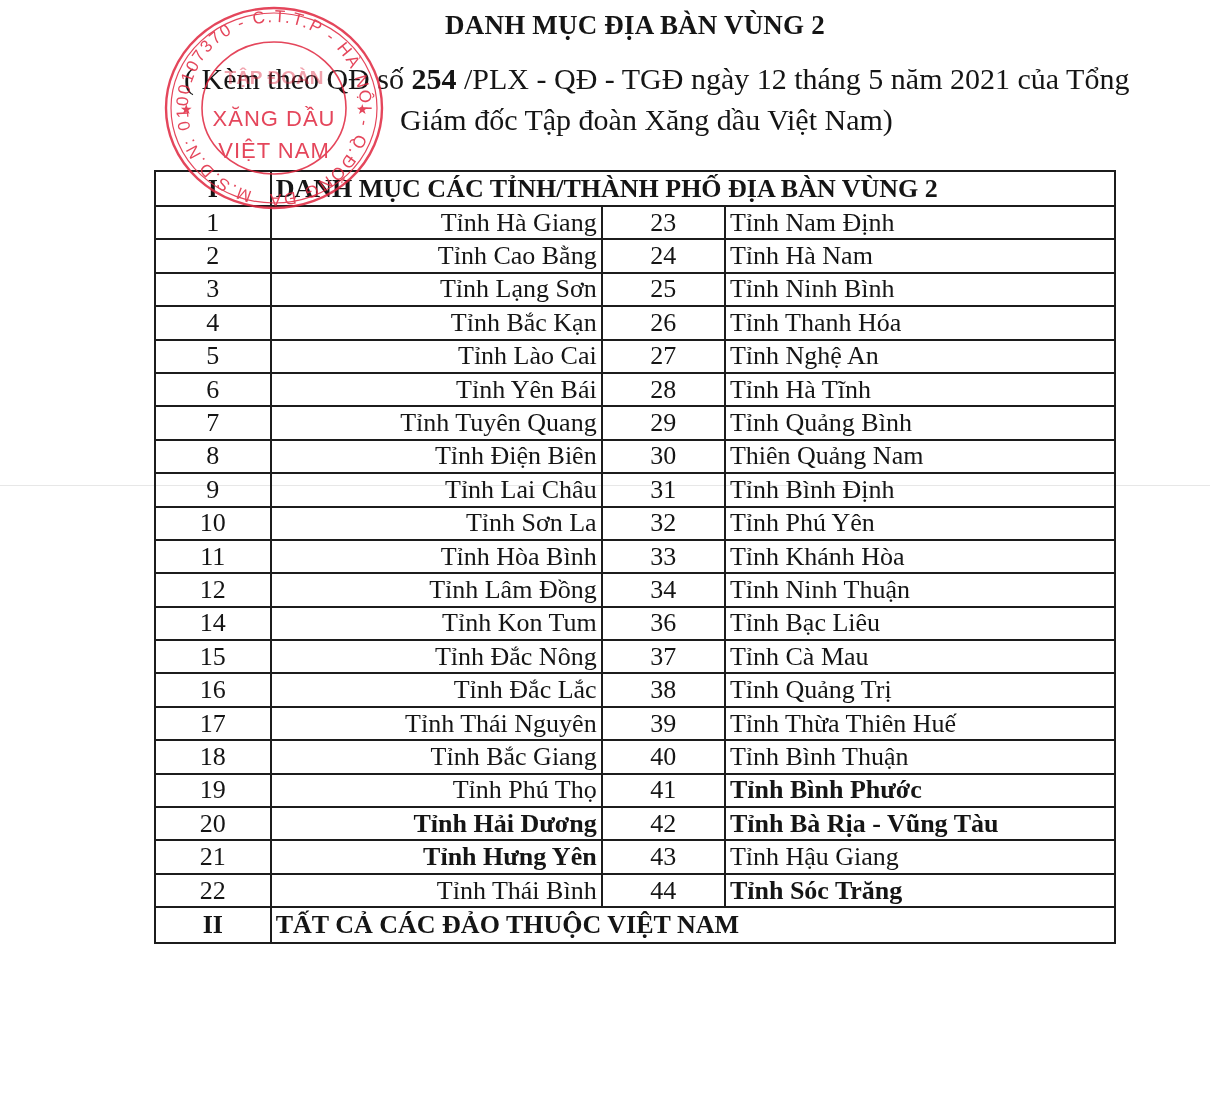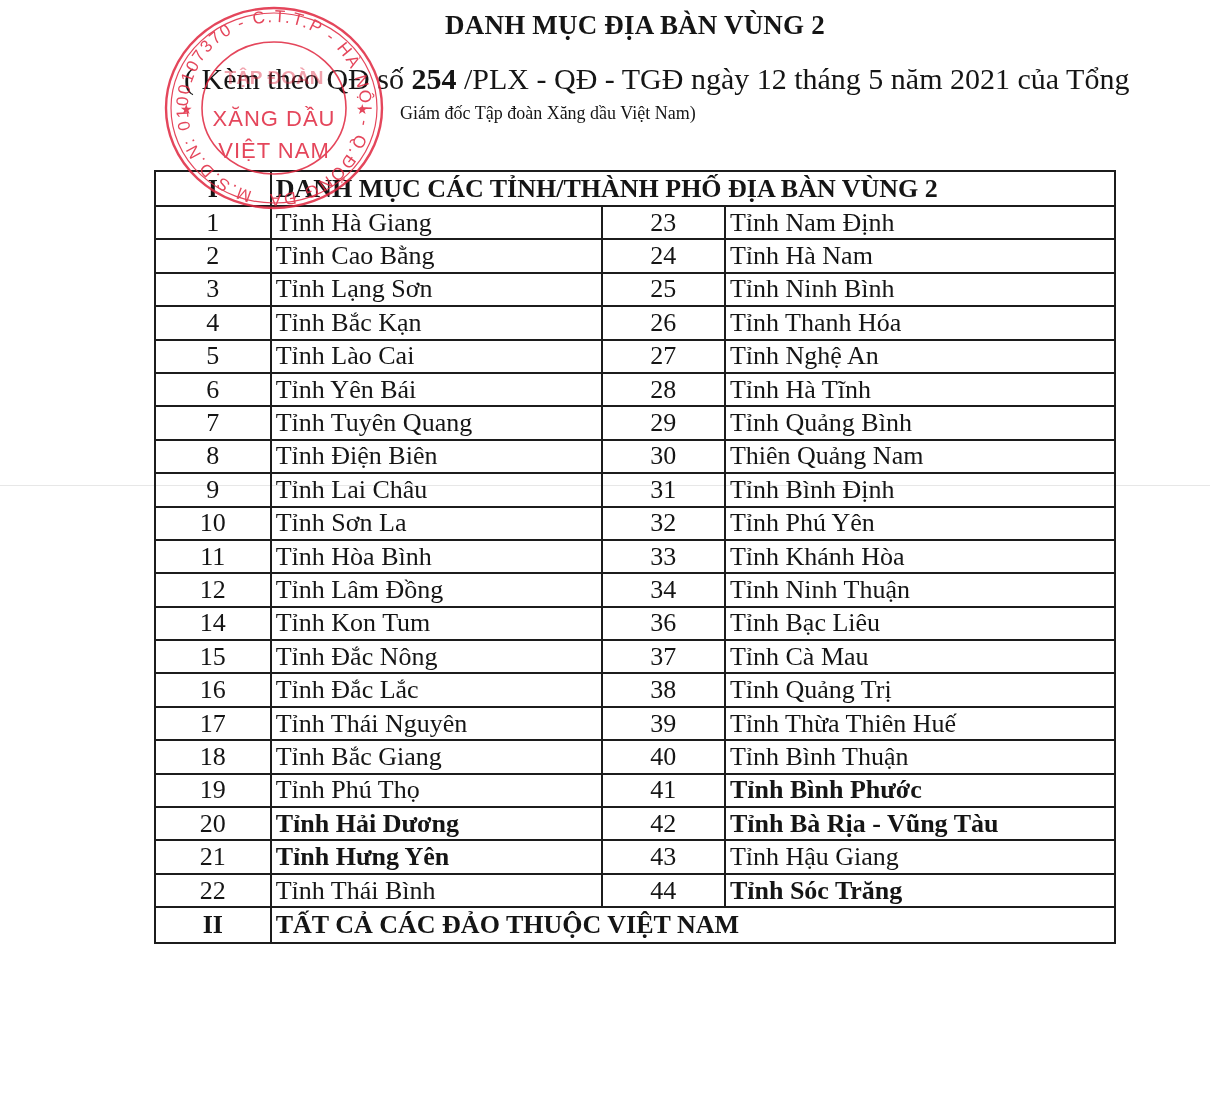--- a/index.html
+++ b/index.html
@@ -2,29 +2,29 @@
 <html><head>
 <meta charset="utf-8">
 <style>
   html, body { margin:0; padding:0; background:#ffffff; }
   body { width:1210px; height:1108px; position:relative; overflow:hidden;
          font-family:"Liberation Serif", "DejaVu Serif", serif; color:#151515; }
   .title { position:absolute; left:0; width:1270px; top:10px; text-align:center;
            font-weight:bold; font-size:27px; letter-spacing:0.2px; }
   .sub1 { position:absolute; left:184px; top:62px; font-size:30px; white-space:nowrap; }
   .sub1 b { font-weight:bold; }
-  .sub2 { position:absolute; left:400px; top:103px; font-size:18px; white-space:nowrap; }
+  .sub2 { position:absolute; left:400px; top:103px; font-size:30px; white-space:nowrap; }
   .stamp { position:absolute; left:158px; top:2px; width:232px; height:212px; z-index:3; pointer-events:none; opacity:0.85; }
   .scanline { position:absolute; left:0; width:1210px; top:485px; height:1px; background:rgba(120,120,120,0.18); z-index:0; }
   table.list { position:absolute; left:154px; top:170px; width:962px; border-collapse:collapse;
                font-size:26px; z-index:1; }
   table.list td { border:2px solid #1c1c1c; height:31.4px; padding:0 4px; line-height:30px; vertical-align:middle; white-space:nowrap; }
   td.num { text-align:center; }
   td.c1 { width:107px; }
-  td.c2 { width:322px; }
+  td.c2 { width:322px;text-align:right; }
   td.c3 { width:114px; }
   td.c4 { width:381px; }
   td.bold, .bold { font-weight:bold; }
   tr.head td { font-weight:bold; height:33px; }
   tr.sec2 td { font-weight:bold; height:34px; }
 </style>
 </head>
 <body>
 
 <div class="title">DANH MỤC ĐỊA BÀN VÙNG 2</div>

